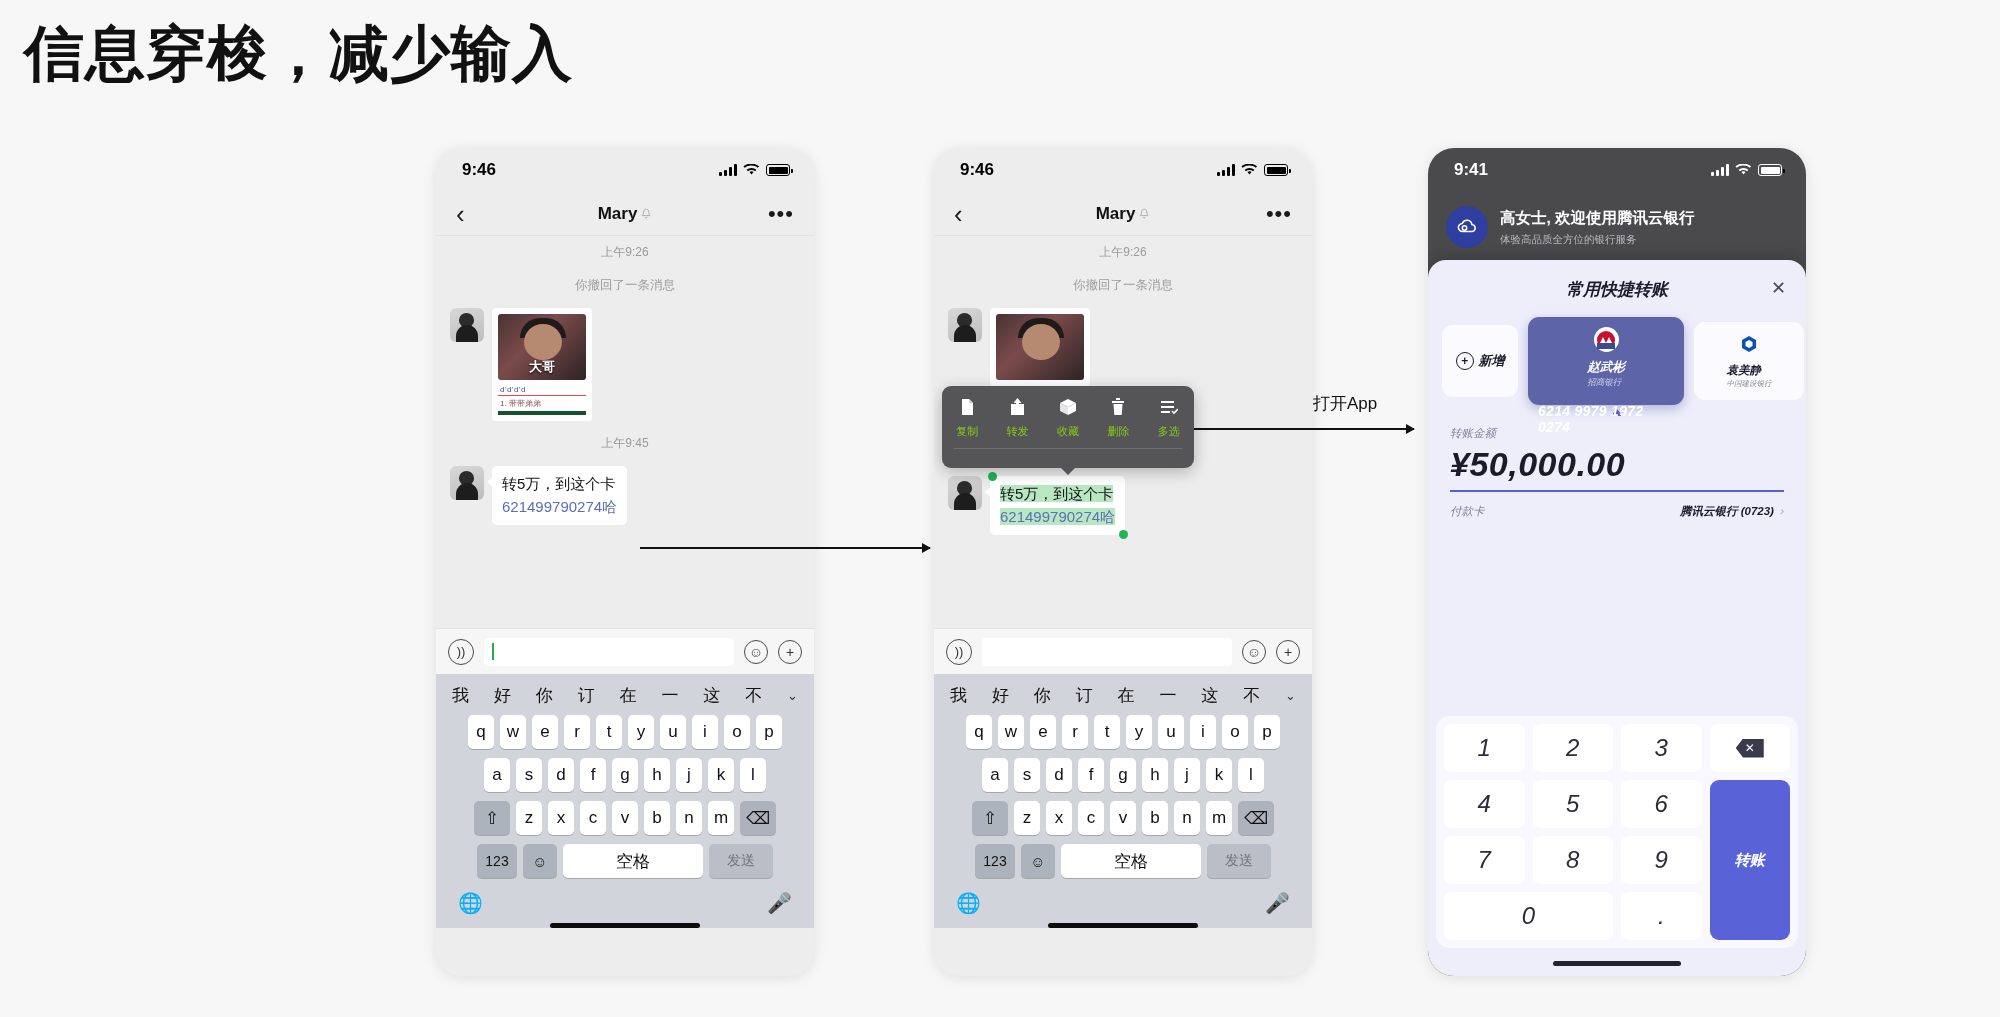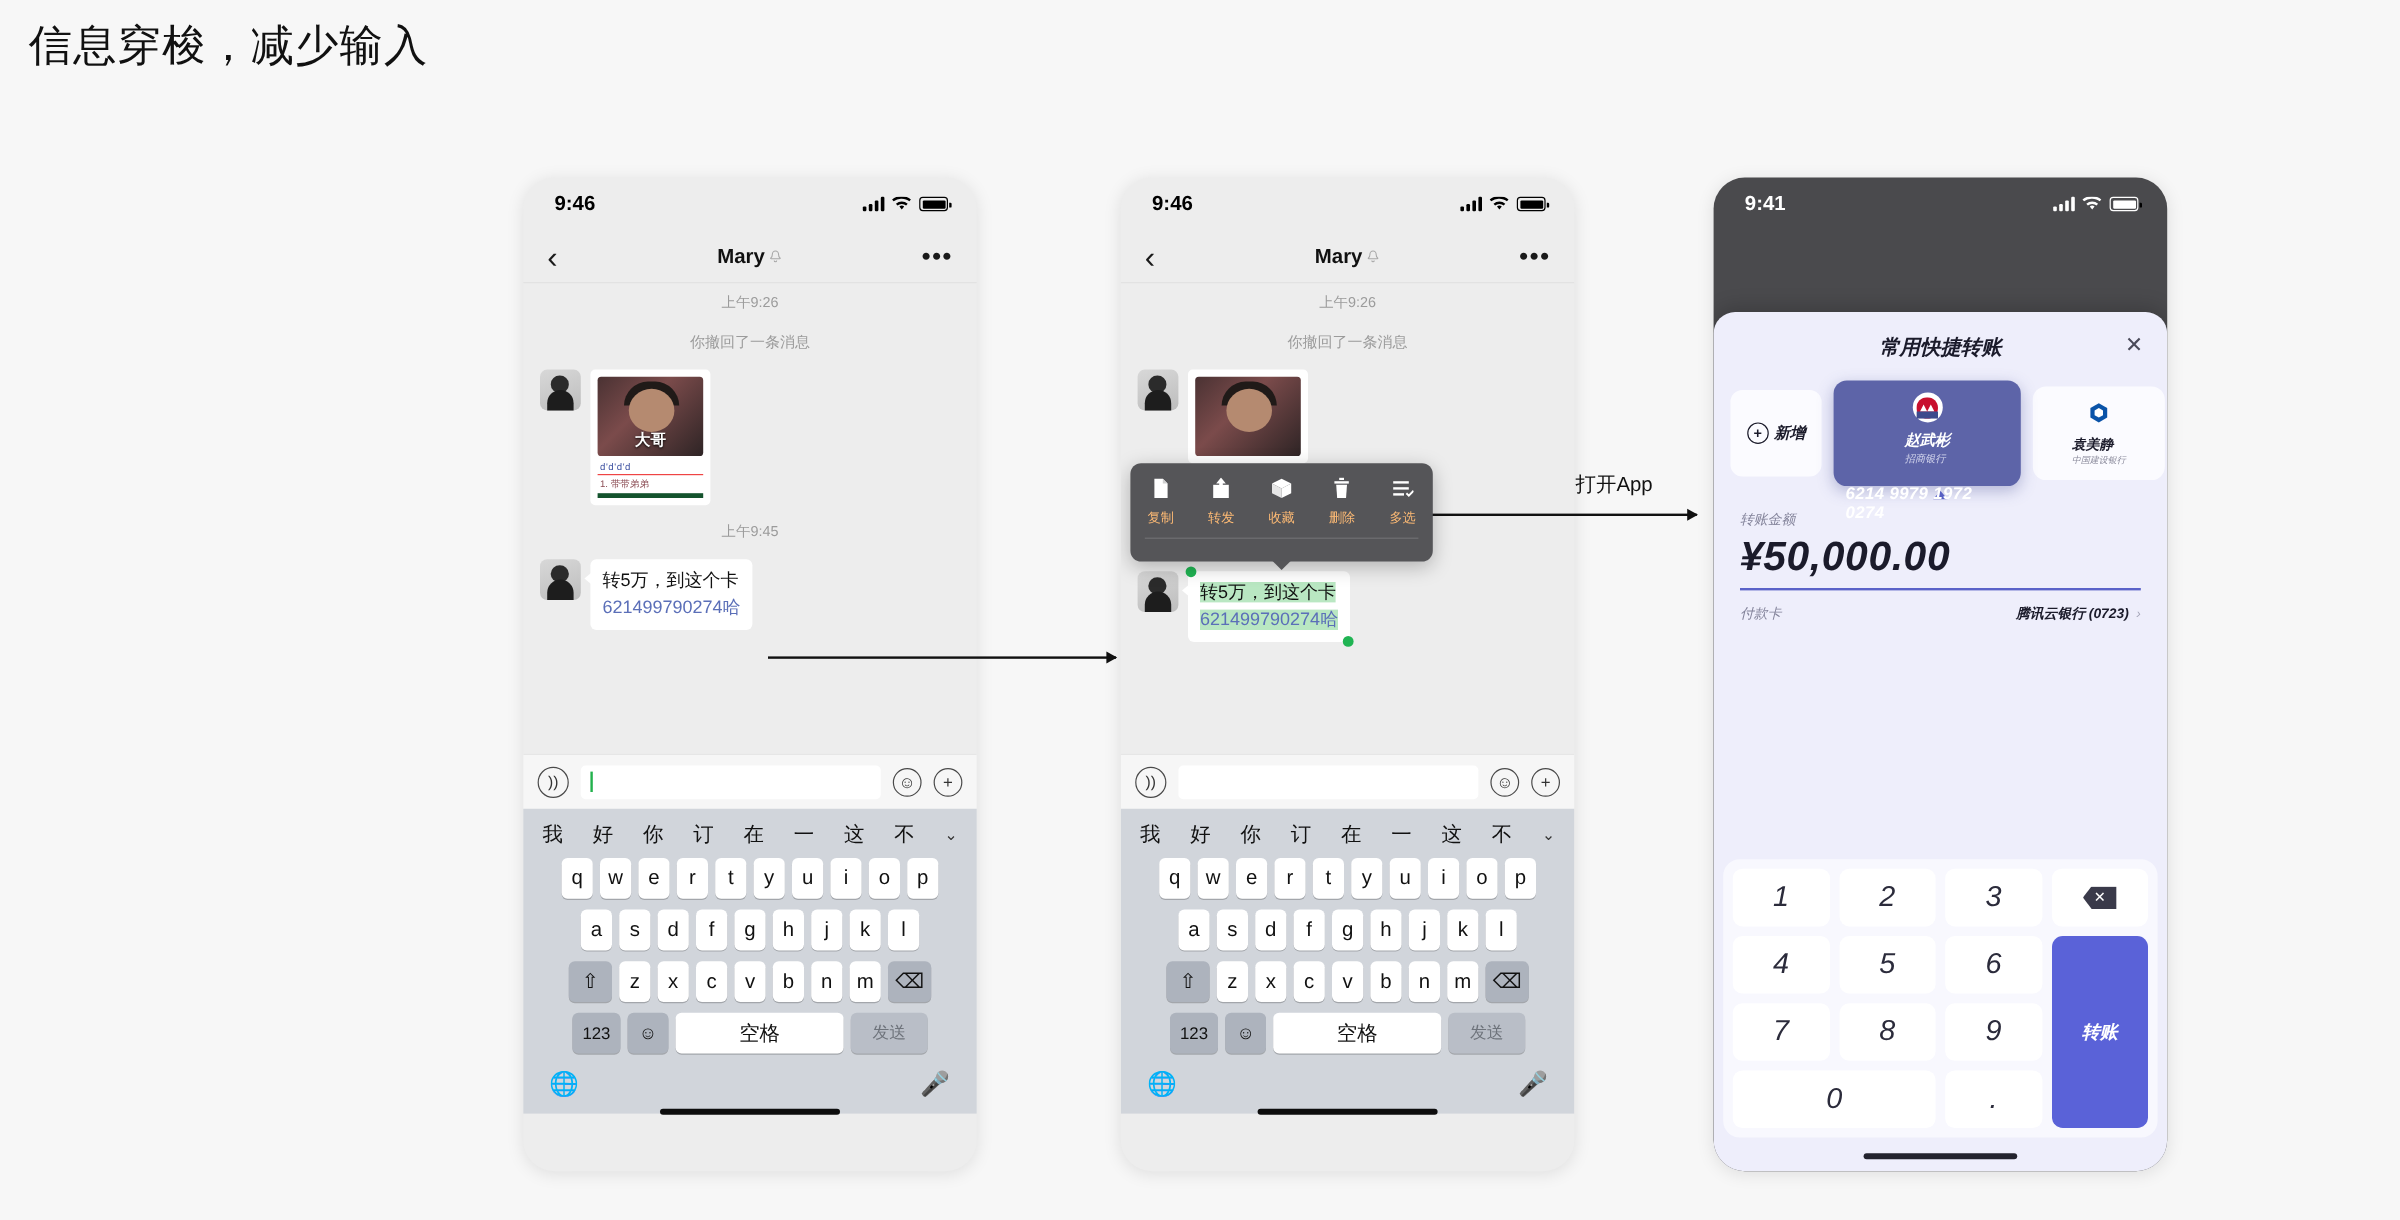--- a/index.html
+++ b/index.html
@@ -6,21 +6,21 @@
   html, body {
     width: 2000px; height: 1017px;
     background: #f7f7f7;
     font-family: "Liberation Sans", "DejaVu Sans", sans-serif;
     overflow: hidden;
   }
   .page { position: relative; width: 2000px; height: 1017px; }
 
   .headline {
     position: absolute; left: 24px; top: 14px;
-    font-size: 36px; font-weight: 400; color: #111;
+    font-size: 60px; font-weight: 700; color: #111;
     letter-spacing: 1px;
   }
 
   
   .phone {
     position: absolute;
     width: 378px; height: 828px;
     border-radius: 26px;
     overflow: hidden;
     background: #ededed;
@@ -170,21 +170,21 @@
     margin: 8px auto 0;
   }
 
   
   .ctxmenu{
     position:absolute; left:8px; top:142px; width:252px;
     background:#555558; border-radius:9px; padding: 12px 0 10px; z-index:5;
     box-shadow: 0 4px 16px rgba(0,0,0,.25);
   }
   .ctx-row{ display:flex; }
-  .ctx-item{ flex:1; text-align:center; color:#fdba74; }
+  .ctx-item{ flex:1; text-align:center; color:#84cc16; }
   .ctx-ico{ height:22px; font-size:19px; line-height:22px; }
   .ctx-label{ font-size:11px; margin-top:4px; }
   .ctx-div{ height:1px; background:rgba(255,255,255,.16); margin:9px 12px; }
   .ctx-tail{
     position:absolute; left:118px; bottom:-7px; width:0; height:0;
     border-left:8px solid transparent; border-right:8px solid transparent;
     border-top:8px solid #555558;
   }
 
   
@@ -627,20 +627,34 @@
           </span>
         <svg width="17" height="12" viewBox="0 0 17 12">
             <path d="M8.5 10.5l2-2.4a3.1 3.1 0 00-4 0zM8.5 6a5.5 5.5 0 013.6 1.3l1.3-1.5A7.6 7.6 0 008.5 4 7.6 7.6 0 003.6 5.8l1.3 1.5A5.5 5.5 0 018.5 6zM8.5 1.6c2.4 0 4.6.8 6.3 2.2l1.3-1.5A11.9 11.9 0 008.5-.4 11.9 11.9 0 00.4 2.3l1.3 1.5A9.6 9.6 0 018.5 1.6z" fill="#fff"></path>
           </svg>
         <span class="batt" style="border-color:#fff">
             <span style="background:#fff"></span>
           </span>
       </span>
     </div>
 
+    <div class="bank-top">
+      <div class="bank-hero">
+        <div class="bank-logo">
+          <svg viewBox="0 0 24 24">
+              <path d="M7.5 16.5h9a3.5 3.5 0 00.4-7 5 5 0 00-9.6-1 3.5 3.5 0 00.2 8z" fill="none" stroke="#fff" stroke-width="1.6"></path>
+              <circle cx="9.5" cy="13" r="2.2" fill="none" stroke="#fff" stroke-width="1.5"></circle>
+            </svg>
+        </div>
+        <div>
+          <div class="bank-h1">高女士, 欢迎使用腾讯云银行</div>
+          <div class="bank-h2">体验高品质全方位的银行服务</div>
+        </div>
+      </div>
+    </div>
 
     <div class="sheet">
       <div class="sheet-head">
         <span>常用快捷转账</span>
         <span class="sheet-close">✕</span>
       </div>
 
       <div class="cards">
         <div class="card-add">
           <span class="add-circle">+</span>

